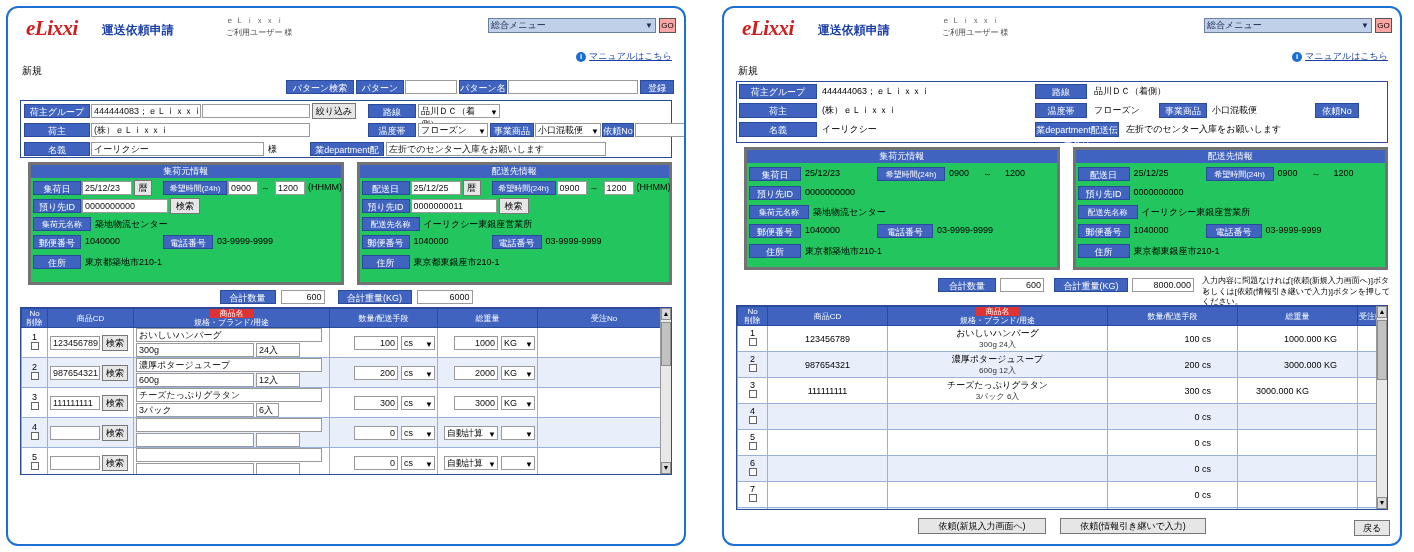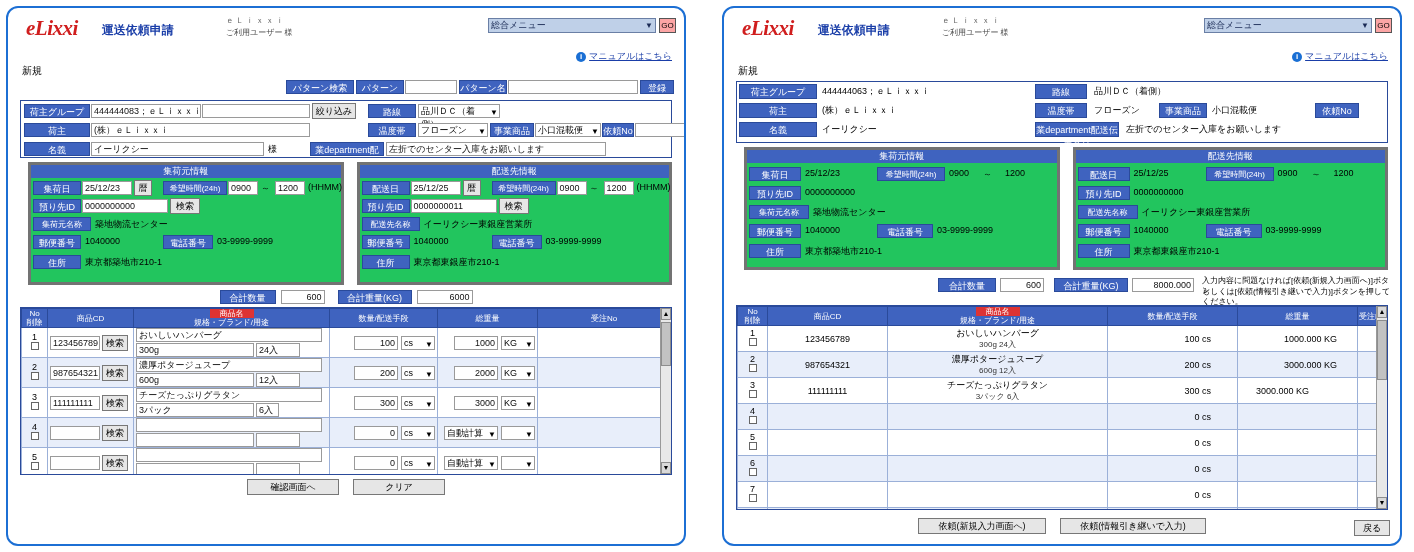--- a/index.html
+++ b/index.html
@@ -472,24 +472,20 @@
           </tbody>
         </table>
         <div class="scrollbar">
           <div class="sb-arrow" style="top:0;">▲</div>
           <div class="sb-thumb"></div>
           <div class="sb-arrow" style="bottom:0;">▼</div>
         </div>
       </div>
 
 
-      <div class="bottom-btns">
-        <div class="gbtn" style="width:92px;">確認画面へ</div>
-        <div class="gbtn" style="width:92px;">クリア</div>
-      </div>
 
     </div>
   </div>
 
   <div class="panel right">
     <div class="inner">
 
       <div class="hdr">
         <div class="logo">eLixxi</div>
         <div class="hdr-title">運送依頼申請</div>

